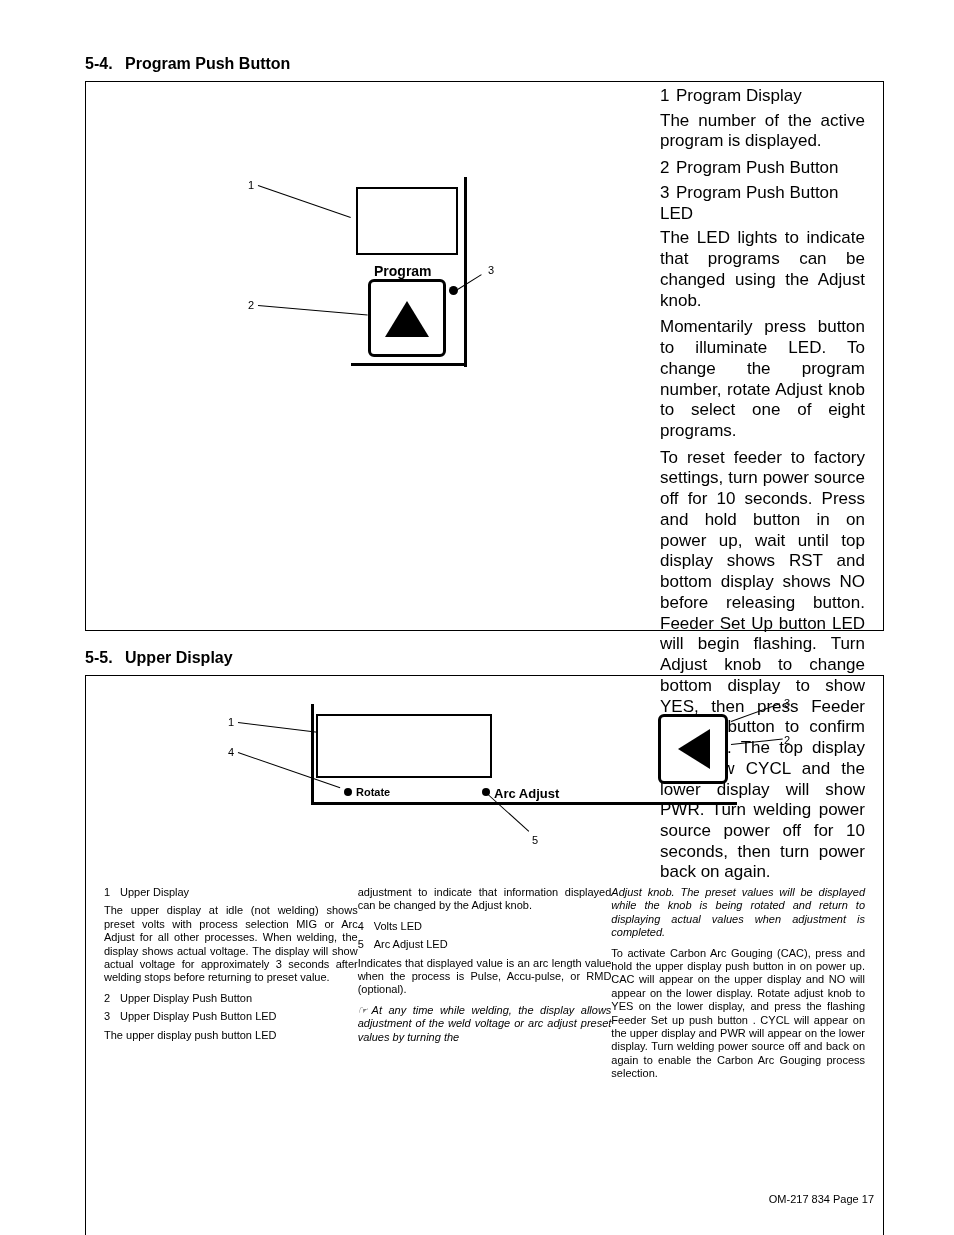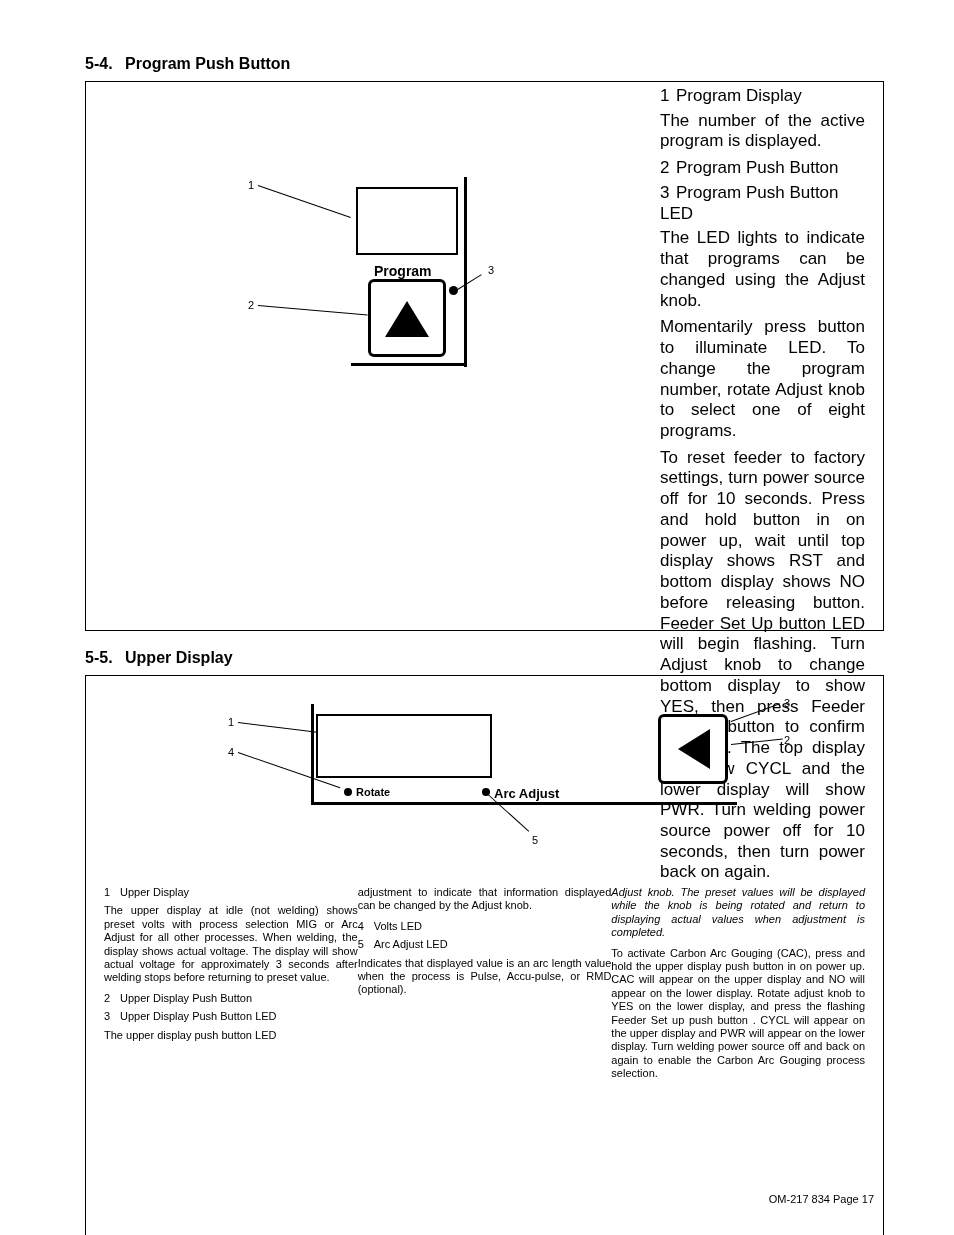--- a/index.html
+++ b/index.html
@@ -225,20 +225,21 @@
       <p>The upper display at idle (not welding) shows preset volts with process selection MIG or Arc Adjust for all other processes. When welding, the display shows actual voltage. The display will show actual voltage for approximately 3 seconds after welding stops before returning to preset value.</p>
       <div class="li"><span class="li-num">2</span><span>Upper Display Push Button</span></div>
       <div class="li"><span class="li-num">3</span><span>Upper Display Push Button LED</span></div>
       <p>The upper display push button LED</p>
     </div>
     <div>
       <p>adjustment to indicate that information displayed can be changed by the Adjust knob.</p>
       <div class="li"><span class="li-num">4</span><span>Volts LED</span></div>
       <div class="li"><span class="li-num">5</span><span>Arc Adjust LED</span></div>
       <p>Indicates that displayed value is an arc length value when the process is Pulse, Accu-pulse, or RMD (optional).</p>
+      <p class="italic note-ico">At any time while welding, the display allows adjustment of the weld voltage or arc adjust preset values by turning the</p>
     </div>
     <div>
       <p class="italic">Adjust knob. The preset values will be displayed while the knob is being rotated and return to displaying actual values when adjustment is completed.</p>
       <p>To activate Carbon Arc Gouging (CAC), press and hold the upper display push button in on power up. CAC will appear on the upper display and NO will appear on the lower display. Rotate adjust knob to YES on the lower display, and press the flashing Feeder Set up push button . CYCL will appear on the upper display and PWR will appear on the lower display. Turn welding power source off and back on again to enable the Carbon Arc Gouging process selection.</p>
     </div>
   </div>
 </div>
 
 <div class="footer">OM-217 834 Page 17</div>
 

